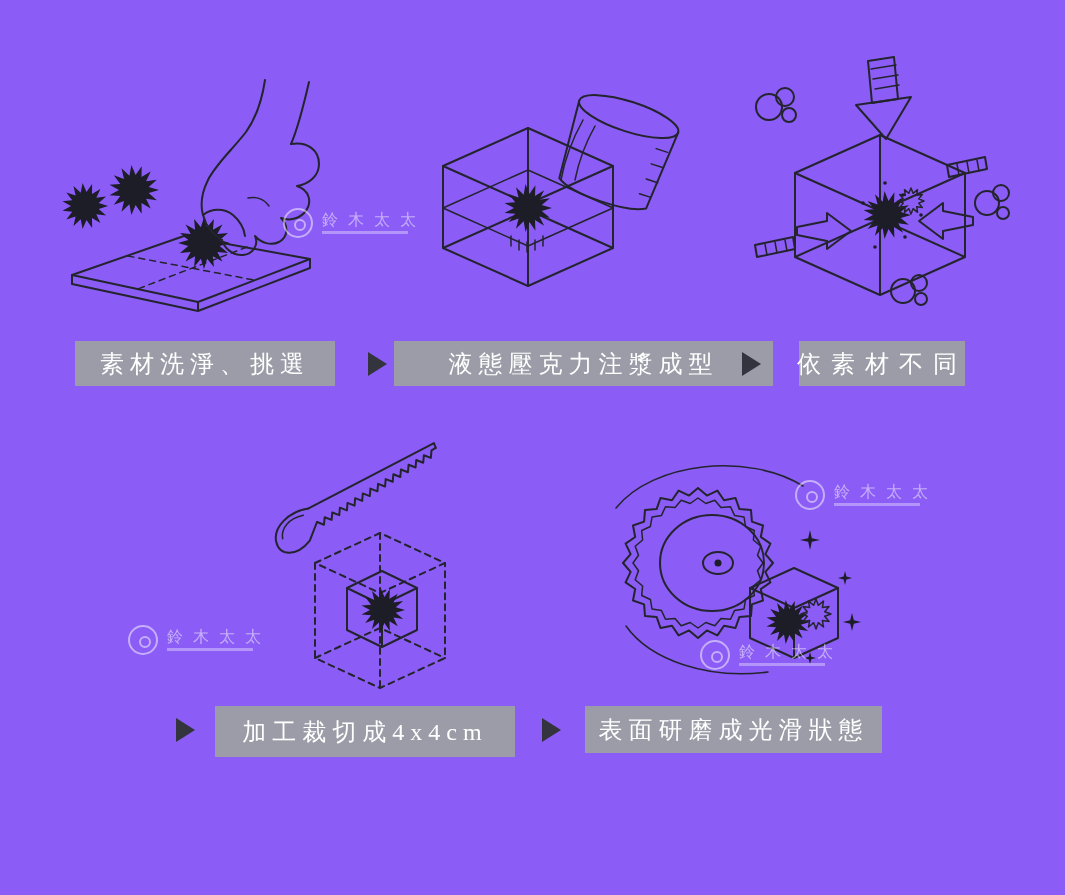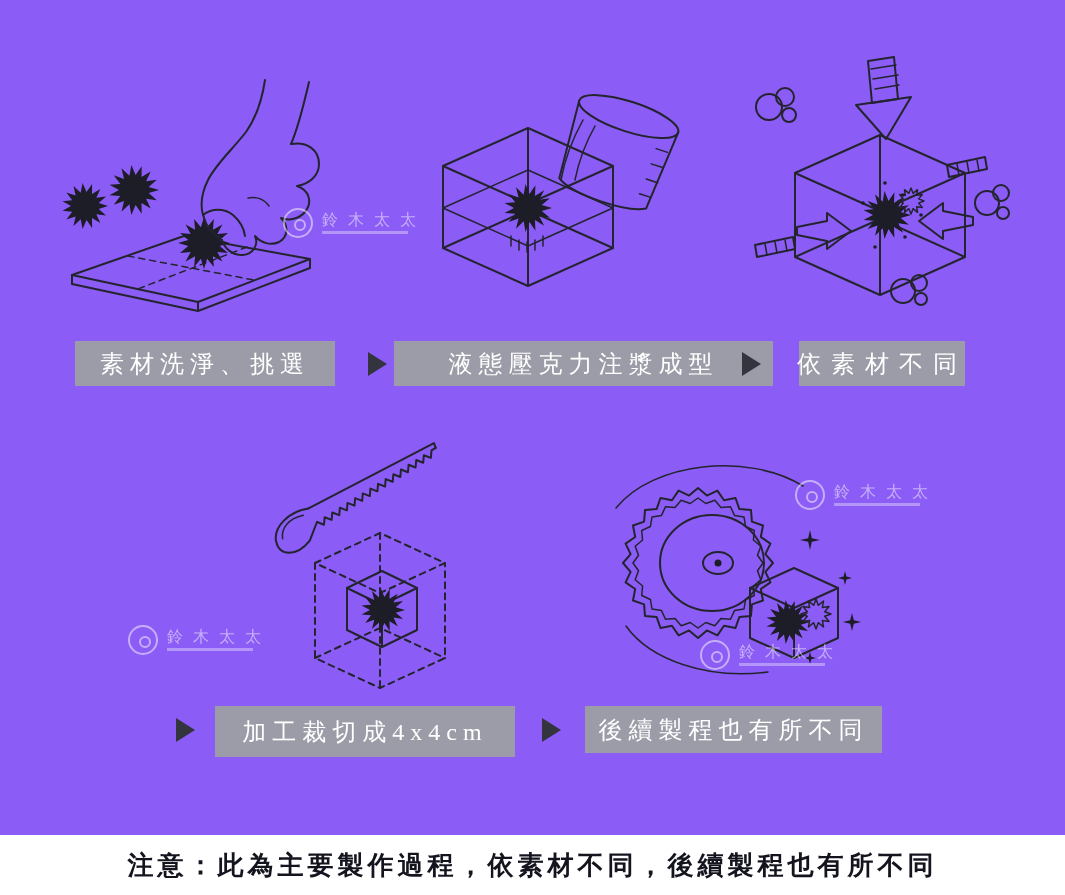--- a/index.html
+++ b/index.html
@@ -153,21 +153,21 @@
 
   <div class="step-label" style="left:75px;top:341px;width:260px;height:45px">素材洗淨、挑選</div>
   <div class="flow-arrow" style="left:368px;top:352px"></div>
   <div class="step-label" style="left:394px;top:341px;width:379px;height:45px">液態壓克力注漿成型</div>
   <div class="flow-arrow" style="left:742px;top:352px"></div>
   <div class="step-label" style="left:799px;top:341px;width:166px;height:45px;letter-spacing:10px">依素材不同</div>
 
   <div class="flow-arrow" style="left:176px;top:718px"></div>
   <div class="step-label" style="left:215px;top:706px;width:300px;height:51px">加工裁切成4x4cm</div>
   <div class="flow-arrow" style="left:542px;top:718px"></div>
-  <div class="step-label" style="left:585px;top:706px;width:297px;height:47px">後續製程也有所不同</div>
+  <div class="step-label" style="left:585px;top:706px;width:297px;height:47px">表面研磨成光滑狀態</div>
 
   <div class="watermark" style="left:283px;top:208px">
     <div class="wm-circle"></div>
     <div class="wm-col">
         <div class="wm-text">鈴木太太</div>
         <div class="wm-sub"></div>
       </div>
   </div>
   <div class="watermark" style="left:795px;top:480px">
     <div class="wm-circle"></div>
@@ -184,17 +184,14 @@
       </div>
   </div>
   <div class="watermark" style="left:700px;top:640px">
     <div class="wm-circle"></div>
     <div class="wm-col">
         <div class="wm-text">鈴木太太</div>
         <div class="wm-sub"></div>
       </div>
   </div>
 
-  <div class="footer">
-    <div class="footer-text">注意：此為主要製作過程，依素材不同，後續製程也有所不同</div>
-  </div>
 
 </div>
 
 </body></html>

